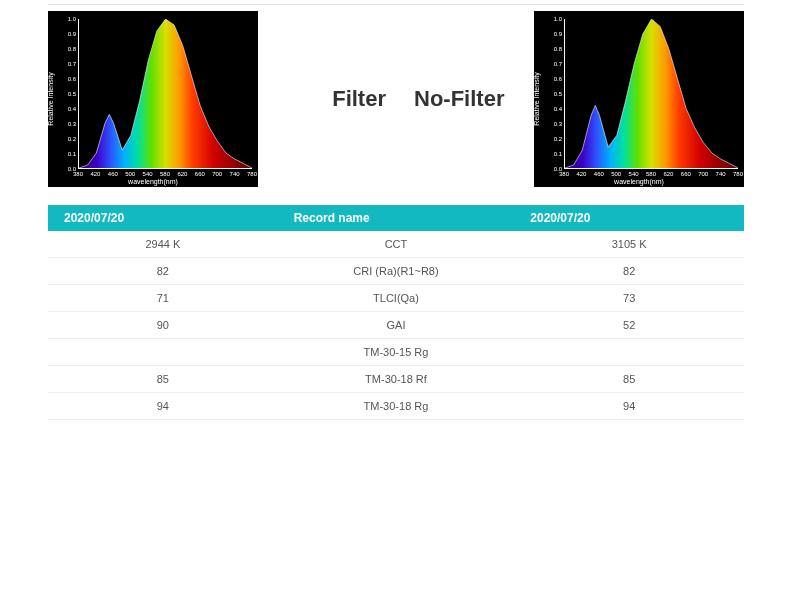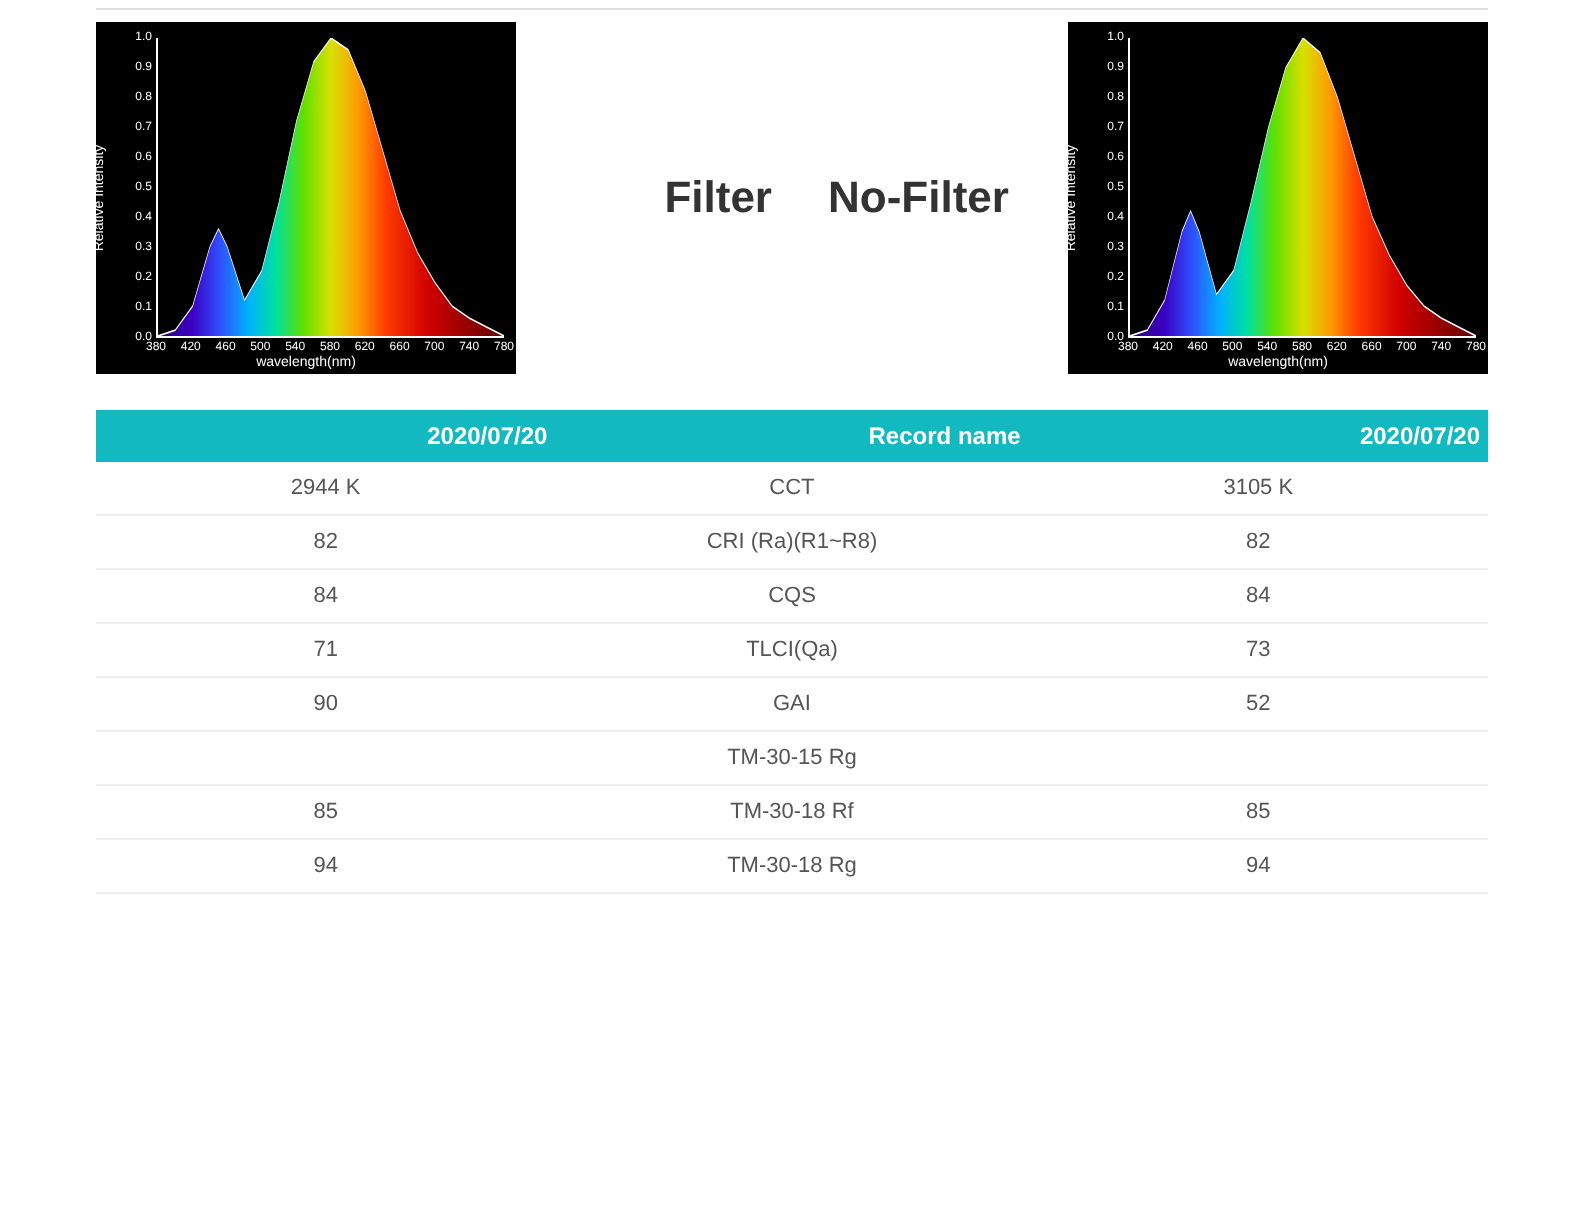--- a/index.html
+++ b/index.html
@@ -106,22 +106,22 @@
   }
   table.cmp {
     width: 100%;
     border-collapse: collapse;
   }
   table.cmp th {
     background: #12b9c1;
     color: #fff;
     font-weight: bold;
     font-size: 12px;
-    padding: 6px 4px;
-    text-align: right;
+    padding: 6px 16px;
+    text-align: left;
     border: none;
   }
   table.cmp td {
     text-align: center;
     font-size: 11px;
     color: #555;
     padding: 7px 4px;
     border-bottom: 1px solid #eee;
     margin-top: 21px;
   }
@@ -269,25 +269,20 @@
           <td class="c1">2944 K</td>
           <td class="c2">CCT</td>
           <td class="c3">3105 K</td>
         </tr>
         <tr>
           <td class="c1">82</td>
           <td class="c2">CRI (Ra)(R1~R8)</td>
           <td class="c3">82</td>
         </tr>
         <tr>
-          <td class="c1">84</td>
-          <td class="c2">CQS</td>
-          <td class="c3">84</td>
-        </tr>
-        <tr>
           <td class="c1">71</td>
           <td class="c2">TLCI(Qa)</td>
           <td class="c3">73</td>
         </tr>
         <tr>
           <td class="c1">90</td>
           <td class="c2">GAI</td>
           <td class="c3">52</td>
         </tr>
         <tr>

